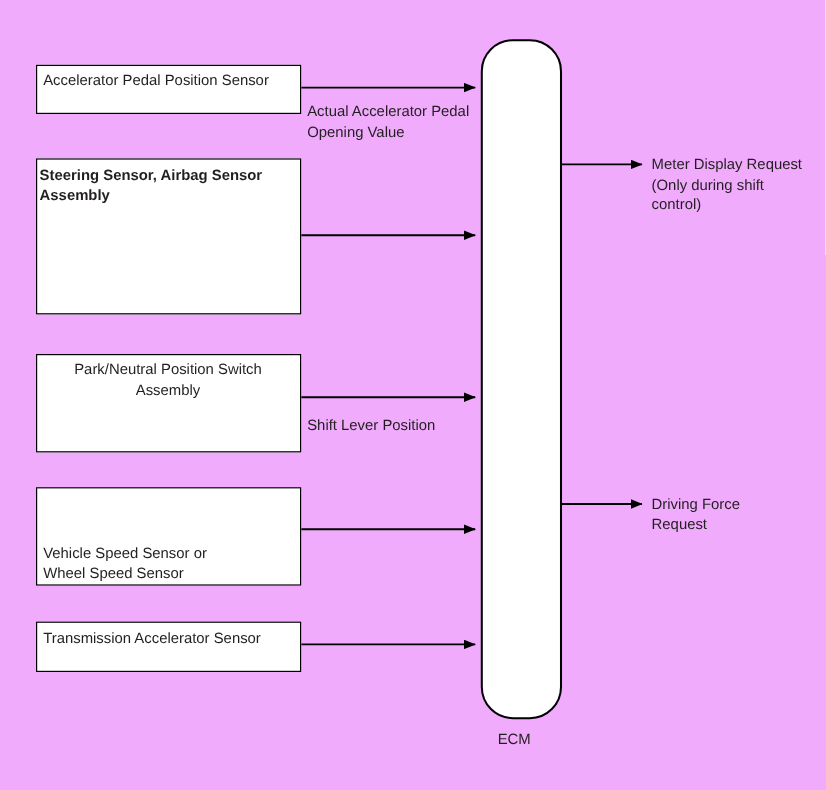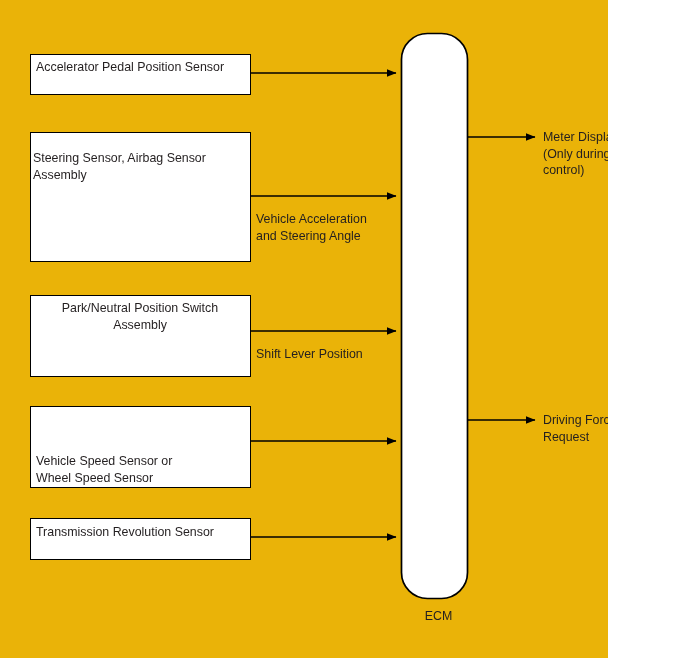--- a/index.html
+++ b/index.html
@@ -6,23 +6,23 @@
     margin: 0;
     padding: 0;
     background: #ffffff;
   }
   body {
     font-family: "Liberation Sans", sans-serif;
     color: #231f20;
   }
   #diagram {
     position: relative;
-    width: 608px;
+    width: 688px;
     height: 658px;
-    background: #eab308;
+    background: #f0abfc;
     overflow: hidden;
   }
   .svg-layer {
     position: absolute;
     left: 0;
     top: 0;
     width: 688px;
     height: 658px;
   }
   .node-box {
@@ -85,40 +85,40 @@
 
     <path d="M251,537 L396,537" stroke="#000000" stroke-width="1.6" fill="none" marker-end="url(#arrowhead)"></path>
 
     <path d="M468,137 L535,137" stroke="#000000" stroke-width="1.6" fill="none" marker-end="url(#arrowhead)"></path>
 
     <path d="M468,420 L535,420" stroke="#000000" stroke-width="1.6" fill="none" marker-end="url(#arrowhead)"></path>
   </svg>
 
   <div class="node-box" style="left:30px; top:54px; width:221px; height:41px;"></div>
   <div class="node-label" style="left:36px; top:59px; width:212px;">Accelerator Pedal Position Sensor</div>
+  <div class="edge-label" style="left:256px; top:85px; width:160px;">Actual Accelerator Pedal
+Opening Value</div>
 
   <div class="node-box" style="left:30px; top:132px; width:221px; height:130px;"></div>
-  <div class="node-label" style="left:33px; top:150px; width:214px;">Steering Sensor, Airbag Sensor
+  <div class="node-label" style="left:33px; top:138px; width:214px;font-weight:bold;">Steering Sensor, Airbag Sensor
 Assembly</div>
-  <div class="edge-label" style="left:256px; top:211px; width:160px;">Vehicle Acceleration
-and Steering Angle</div>
 
   <div class="node-box" style="left:30px; top:295px; width:221px; height:82px;"></div>
   <div class="node-label" style="left:33px; top:300px; width:214px;text-align:center;">Park/Neutral Position Switch
 Assembly</div>
   <div class="edge-label" style="left:256px; top:346px; width:170px;">Shift Lever Position</div>
 
   <div class="node-box" style="left:30px; top:406px; width:221px; height:82px;"></div>
   <div class="node-label" style="left:36px; top:413px; width:211px;margin-top:40px;">Vehicle Speed Sensor or
 Wheel Speed Sensor</div>
 
   <div class="node-box" style="left:30px; top:518px; width:221px; height:42px;"></div>
-  <div class="node-label" style="left:36px; top:524px; width:212px;">Transmission Revolution Sensor</div>
+  <div class="node-label" style="left:36px; top:524px; width:212px;">Transmission Accelerator Sensor</div>
 
-  <div class="ecm-label" style="left:405px; top:608px; width:67px;">ECM</div>
+  <div class="ecm-label" style="left:395px; top:608px; width:67px;">ECM</div>
 
   <div class="out-label" style="left:543px; top:129px; width:140px;">Meter Display Request
 (Only during shift
 control)</div>
 
   <div class="out-label" style="left:543px; top:412px; width:140px;">Driving Force
 Request</div>
 
 </div>
 

